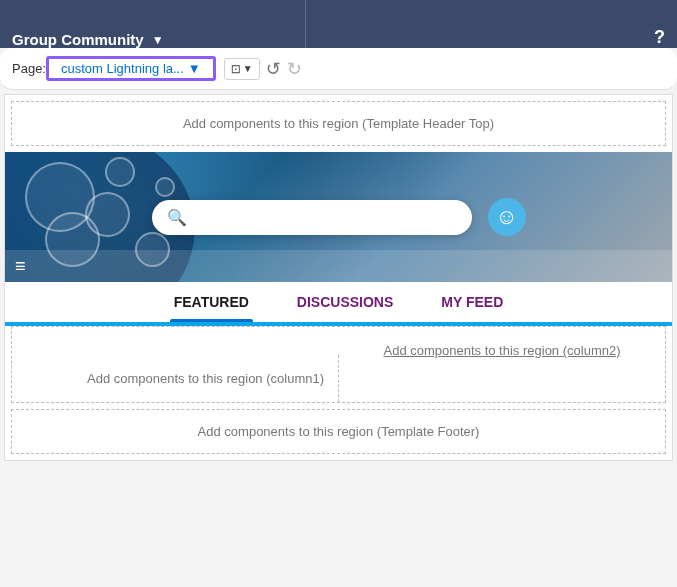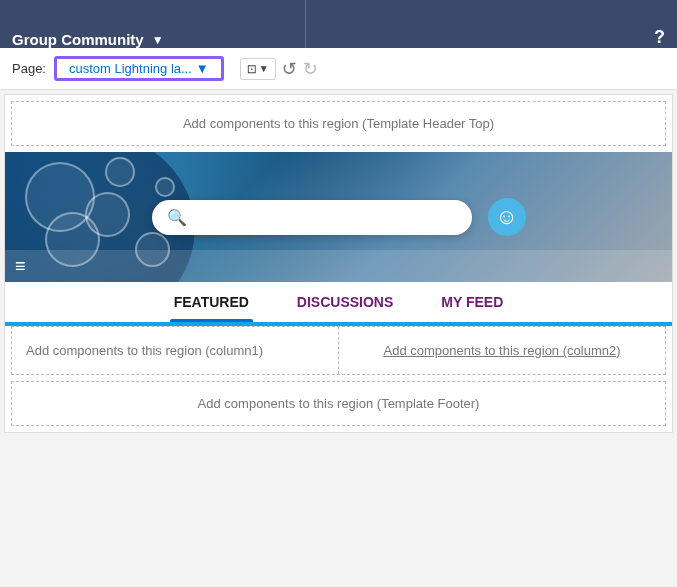--- a/index.html
+++ b/index.html
@@ -36,21 +36,22 @@
     }
 
     
     .page-bar {
       display: flex;
       align-items: center;
       background: white;
       height: 42px;
       padding: 0 12px;
       border-bottom: 1px solid #e0e0e0;
-      gap: 8px;
+      gap: 0;
+      border-radius: 13px;
     }
     .page-label {
       color: #333;
       font-size: 13px;
     }
     .page-name {
       display: flex;
       align-items: flex-end;
       gap: 4px;
       background: white;
@@ -247,22 +248,23 @@
       display: flex;
       margin: 0 6px;
       gap: 0;
       border: 1px dashed #bbb;
     }
     .col1 {
       flex: 1;
       padding: 16px 14px;
       font-size: 13px;
       color: #777;
-      text-align: left;
+      text-align: right;
       border-right: 1px dashed #bbb;
+      margin-top: 28px;
     }
     .col2 {
       flex: 1;
       padding: 16px 14px;
       font-size: 13px;
       color: #777;
       text-align: center;
       text-decoration: underline;
     }
   </style>

